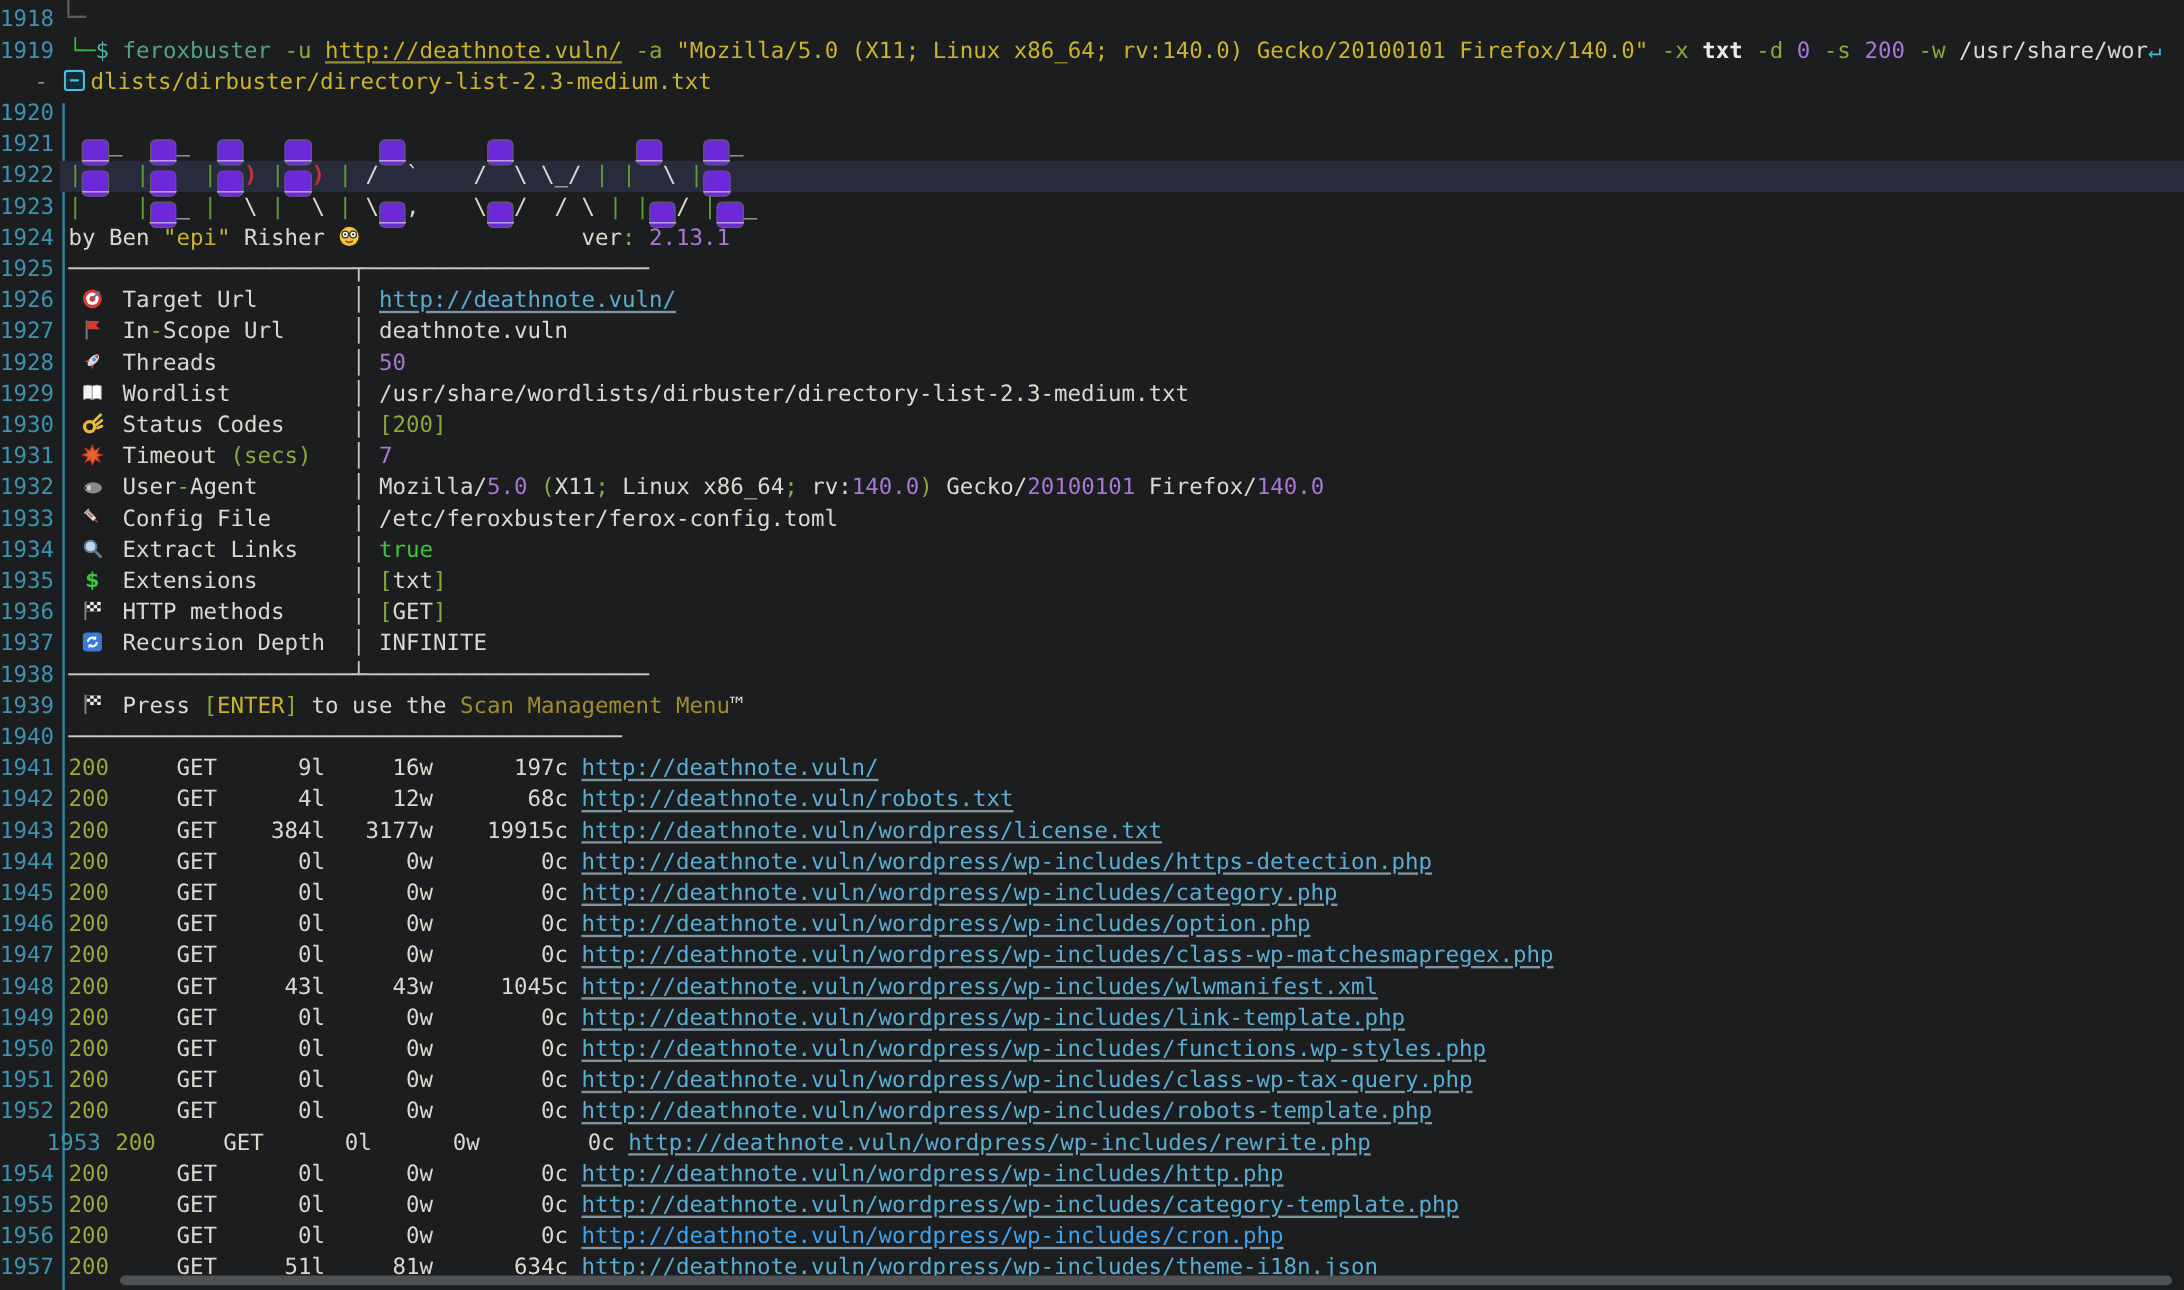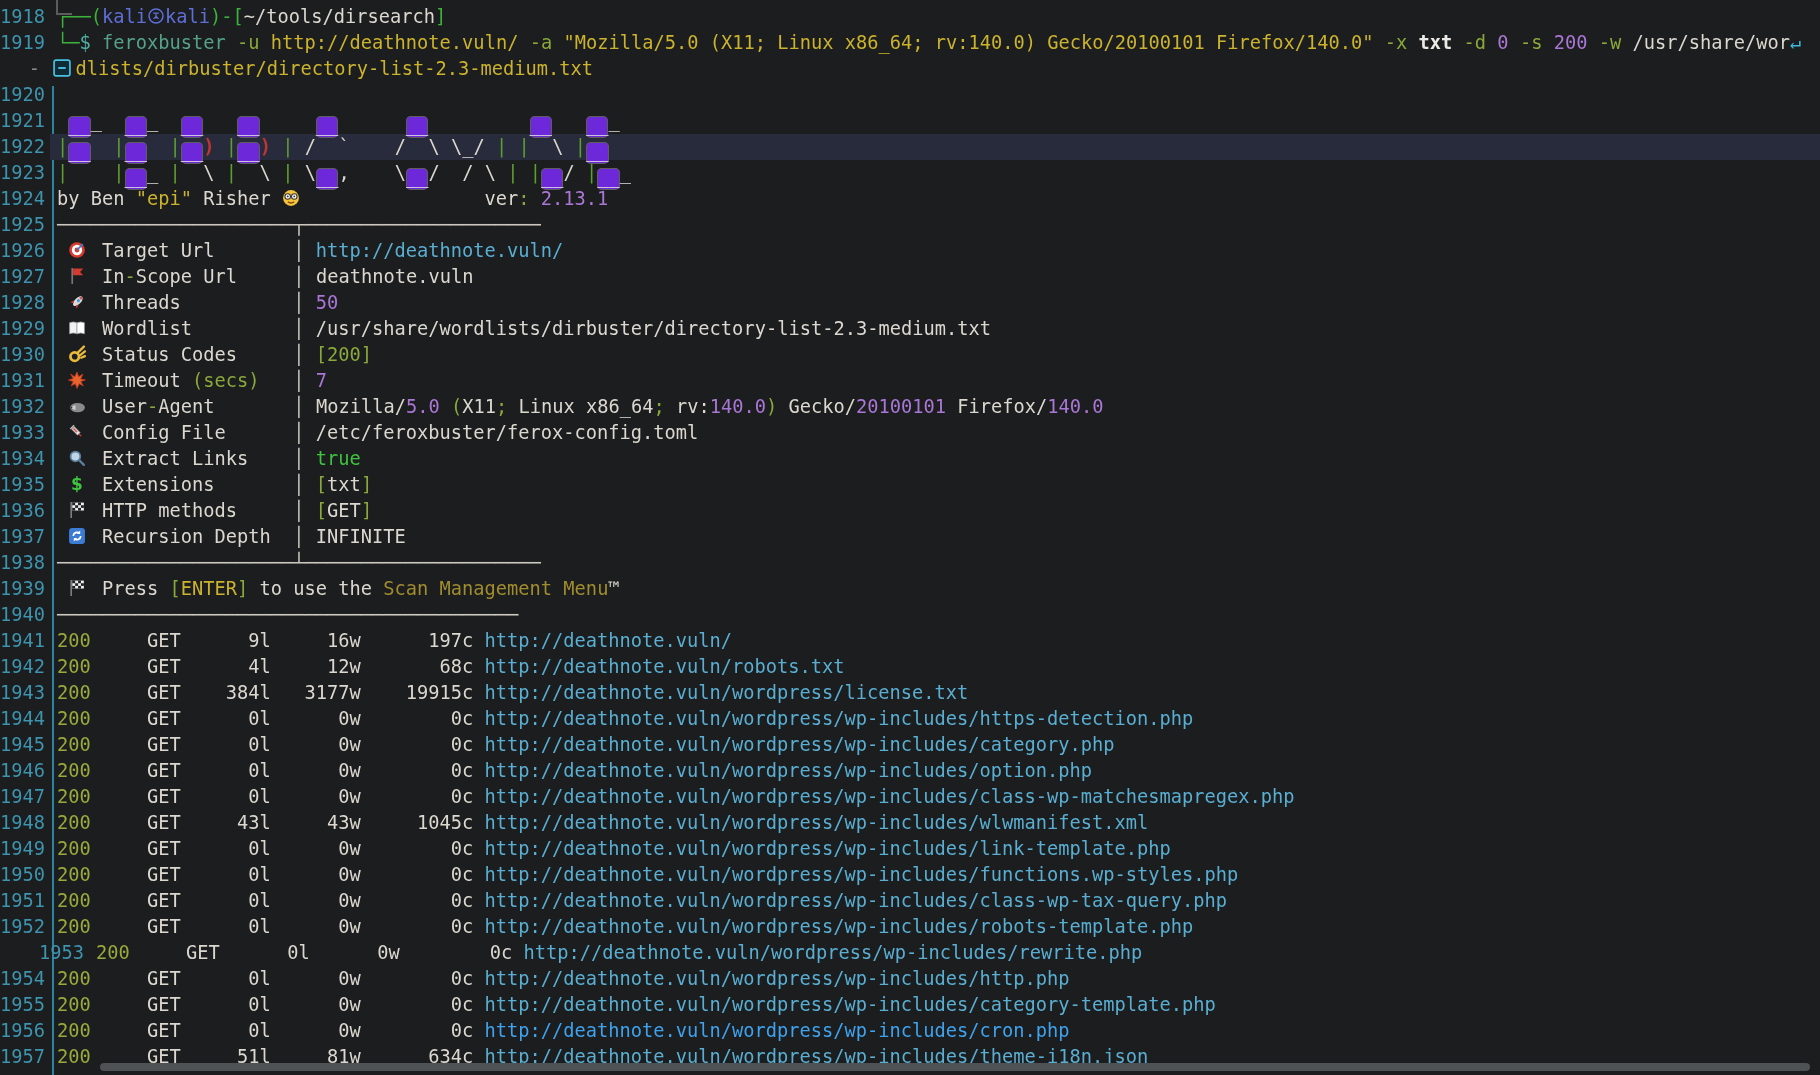--- a/index.html
+++ b/index.html
@@ -15,21 +15,21 @@
   .ct{position:absolute;left:57px;top:0;}
   .c-w{color:#dcd8d0}.c-wb{color:#eceae5;font-weight:bold}
   .c-g1{color:#3cb23c}.c-g2{color:#8aa93a}.c-g3{color:#5da032}.c-g3b{color:#3fc43f}
   .c-gstat{color:#9aa93c}
   .c-yellow{color:#ccb32e}.c-olive{color:#a18c2e}
   .c-purple{color:#ab77d6}
   .c-link{color:#5aaed2}.c-linkh{color:#3fa2ee}
   .c-cyan{color:#3fb9d8}.c-red{color:#c13434}
   .c-sep{color:#cdc8c0}.c-blue{color:#5f6fd8}
   .c-cmd{color:#55a287}.c-tealp{color:#4fb0a5}
-  .u{text-underline-offset:3px;text-decoration-thickness:1.5px;text-decoration-color:rgba(160,190,205,.75);}
+  .u{text-decoration:underline;text-underline-offset:3px;text-decoration-thickness:1.5px;text-decoration-color:rgba(160,190,205,.75);}
   .c-yellow.u{text-decoration-color:rgba(200,180,60,.7);}
   .b{font-weight:bold}
   .tofu{
     display:inline-block;width:2ch;height:22px;line-height:18px;
     background:#6d28d9;border-radius:5px;color:#e6e6e6;text-align:center;
     vertical-align:-4px;box-shadow:inset 0 0 0 1px #5e5e5e;
   }
   .icon{display:inline-block;width:2ch;height:20px;vertical-align:-4px;}
   .icon svg{width:18px;height:18px;display:block;}
   .icon.k{width:1.6ch;}
@@ -42,24 +42,21 @@
 </style>
 </head>
 <body>
 
 <div class="screen">
   <div class="fold-end-v"></div>
   <div class="fold-end-h"></div>
   <div class="fold-guide"></div>
   <div class="hl-band"></div>
   <div id="rows">
-      <div class="row" style="top: 4px;"><span class="ln">1918</span><span class="ct"><span class="c-g1">┌──(</span><span class="c-blue">kali</span><span class="icon k"><svg viewBox="0 0 17 17">
-              <circle cx="8.5" cy="8.5" r="6.6" fill="none" stroke="#5f6fd8" stroke-width="1.4"></circle>
-              <path d="M5.8 5.8h5.4M8.5 5.8v5.4M6.2 11.2l2.3-2.4M11 11.2 8.7 8.8" stroke="#5f6fd8" stroke-width="1.2" fill="none"></path>
-            </svg></span><span class="c-blue">kali</span><span class="c-g1">)</span><span class="c-g1">-</span><span class="c-g1">[</span><span class="c-w">~/tools/dirsearch</span><span class="c-g1">]</span></span></div>
+      <div class="row" style="top: 4px;"><span class="ln">1918</span></div>
       <div class="row" style="top: 30px;"><span class="ln">1919</span><span class="ct"><span class="c-g1">└─</span><span class="c-tealp">$</span><span class="c-w"> </span><span class="c-cmd">feroxbuster</span><span class="c-w"> </span><span class="c-g2">-u</span><span class="c-w"> </span><span class="c-yellow u">http://deathnote.vuln/</span><span class="c-w"> </span><span class="c-g2">-a</span><span class="c-w"> </span><span class="c-yellow">"Mozilla/5.0 (X11; Linux x86_64; rv:140.0) Gecko/20100101 Firefox/140.0"</span><span class="c-w"> </span><span class="c-g2">-x</span><span class="c-w"> </span><span class="c-wb">txt</span><span class="c-w"> </span><span class="c-g2">-d</span><span class="c-w"> </span><span class="c-purple">0</span><span class="c-w"> </span><span class="c-g2">-s</span><span class="c-w"> </span><span class="c-purple">200</span><span class="c-w"> </span><span class="c-g2">-w</span><span class="c-w"> </span><span class="c-w">/usr/share/wor</span><span class="c-cyan">↵</span></span></div>
       <div class="row" style="top: 56px;"><span class="ln dash">-</span><span class="ct"><span class="icon fold"><svg viewBox="0 0 17 17">
               <rect x="1" y="1" width="15" height="15" rx="2" fill="#0e2b36" stroke="#49c0e0" stroke-width="1.6"></rect>
               <path d="M5 8.5h7" stroke="#49c0e0" stroke-width="1.8"></path>
             </svg></span><span class="c-yellow">dlists/dirbuster/directory-list-2.3-medium.txt</span></span></div>
       <div class="row" style="top: 82px;"><span class="ln">1920</span><span class="ct"></span></div>
       <div class="row" style="top: 108px;"><span class="ln">1921</span><span class="ct"><span class="c-w"> </span><span class="tofu">__</span><span class="c-w">_  </span><span class="tofu">__</span><span class="c-w">_  </span><span class="tofu">__</span><span class="c-w">   </span><span class="tofu">__</span><span class="c-w">     </span><span class="tofu">__</span><span class="c-w">      </span><span class="tofu">__</span><span class="c-w">         </span><span class="tofu">__</span><span class="c-w">   </span><span class="tofu">__</span><span class="c-w">_</span></span></div>
       <div class="row" style="top: 134px;"><span class="ln">1922</span><span class="ct"><span class="c-g3">|</span><span class="tofu">__</span><span class="c-w">  </span><span class="c-g3">|</span><span class="tofu">__</span><span class="c-w">  </span><span class="c-g3">|</span><span class="tofu">__</span><span class="c-red b">)</span><span class="c-w"> </span><span class="c-g3">|</span><span class="tofu">__</span><span class="c-red b">)</span><span class="c-w"> </span><span class="c-g3">|</span><span class="c-w"> /  `    /  \ \_/ </span><span class="c-g3">|</span><span class="c-w"> </span><span class="c-g3">|</span><span class="c-w">  \ </span><span class="c-g3">|</span><span class="tofu">__</span></span></div>
       <div class="row" style="top: 160px;"><span class="ln">1923</span><span class="ct"><span class="c-g3">|</span><span class="c-w">    </span><span class="c-g3">|</span><span class="tofu">__</span><span class="c-w">_ </span><span class="c-g3">|</span><span class="c-w">  \ </span><span class="c-g3">|</span><span class="c-w">  \ </span><span class="c-g3">|</span><span class="c-w"> \</span><span class="tofu">__</span><span class="c-w">,    \</span><span class="tofu">__</span><span class="c-w">/  / \ </span><span class="c-g3">|</span><span class="c-w"> </span><span class="c-g3">|</span><span class="tofu">__</span><span class="c-w">/ </span><span class="c-g3">|</span><span class="tofu">__</span><span class="c-w">_</span></span></div>
       <div class="row" style="top: 186px;"><span class="ln">1924</span><span class="ct"><span class="c-w">by Ben </span><span class="c-yellow">"epi"</span><span class="c-w"> Risher </span><span class="icon"><svg viewBox="0 0 17 17">

